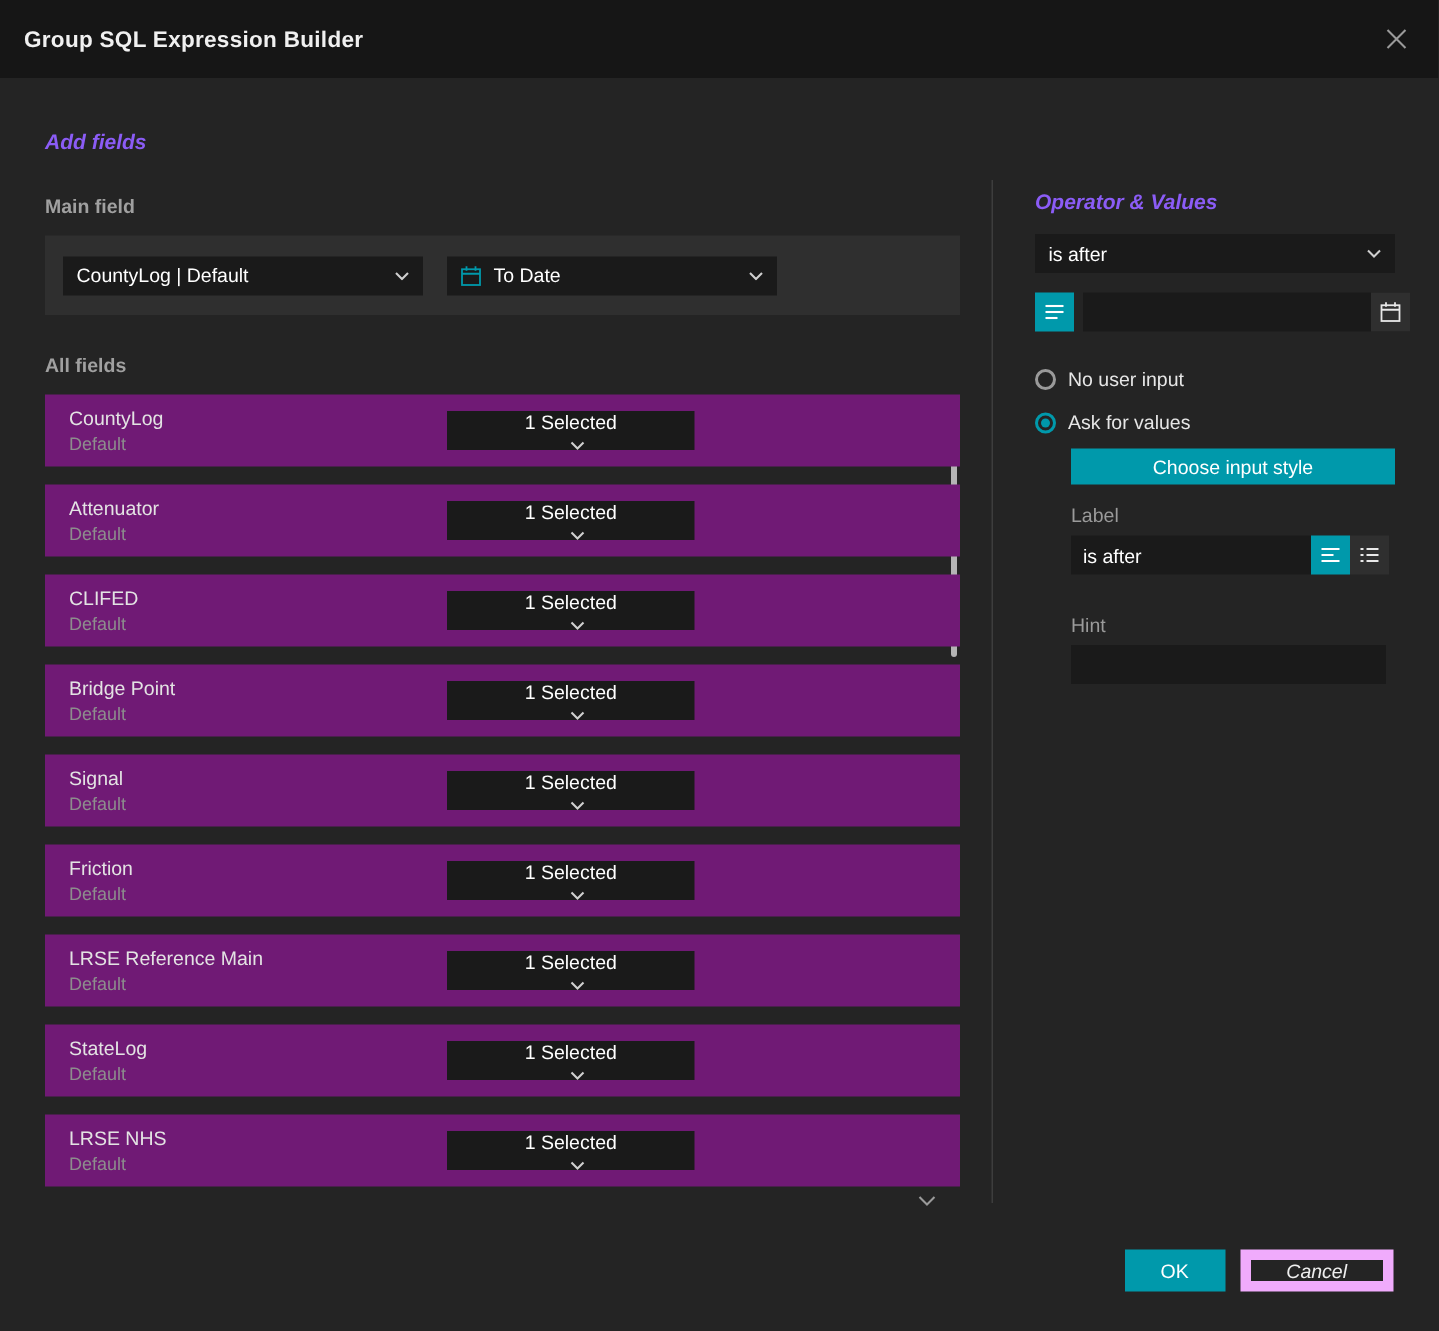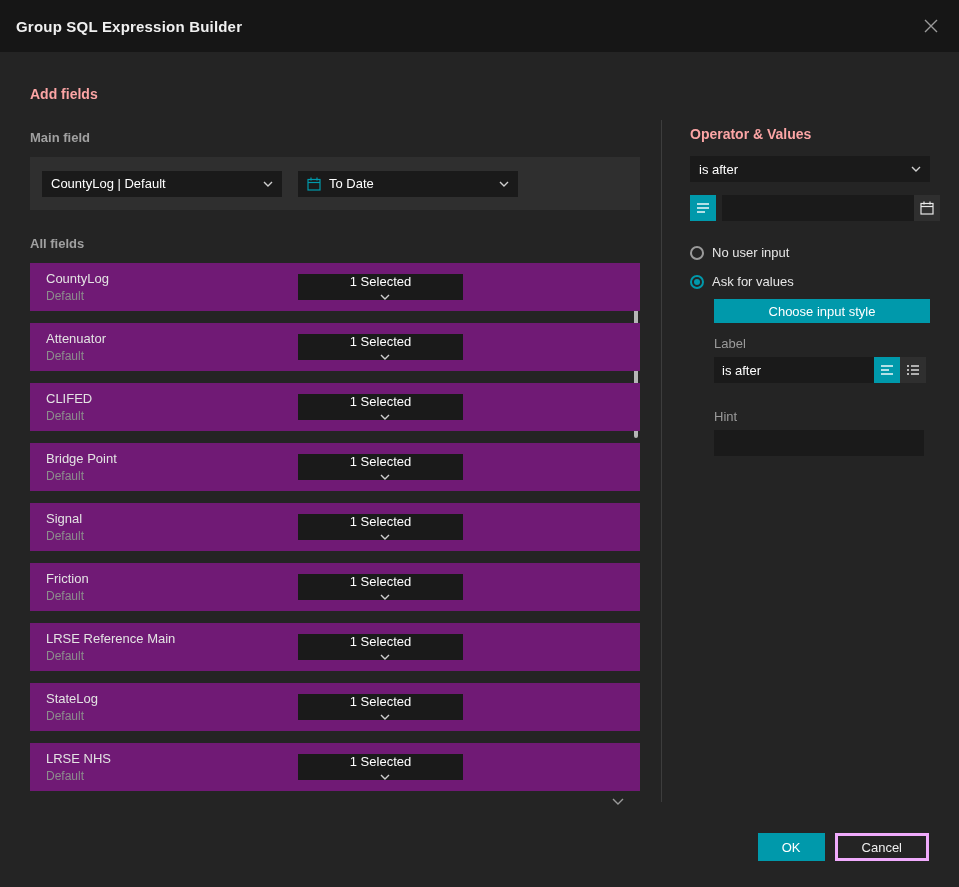--- a/index.html
+++ b/index.html
@@ -9,21 +9,21 @@
 
   .dialog { position:relative; width:959px; height:887px; background:#242424; overflow:hidden;padding-left:16px; }
 
   
   .header { position:absolute; top:0; left:0; right:0; height:52px; background:#161616;
             display:flex; align-items:center; justify-content:space-between; padding:0 16px; }
   .header-title { color:#f0f0f0; font-size:15px; font-weight:700; letter-spacing:.2px; }
   .close-btn { width:24px; height:24px; display:flex; align-items:center; justify-content:center;
                color:#9a9a9a; cursor:pointer; }
 
-  .section-heading { color:#fca5a5; font-size:14px; font-weight:700; }
+  .section-heading { color:#8b5cf6; font-size:14px; font-weight:700;font-style:italic; }
   .sub-heading { color:#a0a0a0; font-size:13px; font-weight:700; }
 
   
   .left-col { position:absolute; left:30px; top:86px; width:610px; }
   .add-fields { margin-bottom:28px; }
 
   .main-field-label { margin-bottom:12px; }
   .main-field-panel { background:#2f2f2f; height:53px; display:flex; align-items:center;
                       padding:0 12px; gap:16px; }
 
@@ -85,21 +85,21 @@
   .hint-caption { margin-top:26px; }
   .hint-input { margin-left:24px; width:210px; height:26px; background:#1a1a1a; border:0;
                 outline:none; color:#fff; font-size:13px; padding:0 8px; display:block;
                 font-family:inherit; }
 
   
   .footer { position:absolute; right:30px; bottom:26px; display:flex; gap:10px; }
   .btn { height:28px; display:flex; align-items:center; justify-content:center; font-size:13px;
          cursor:pointer; padding:0 24px; }
   .btn-ok { background:var(--accent); color:#fff; }
-  .btn-cancel { background:transparent; color:#efefef; border:3px solid #f0abfc; }
+  .btn-cancel { background:transparent; color:#efefef; border:7px solid #f0abfc;font-style:italic; }
 </style>
 </head>
 <body>
 
 <div class="dialog">
 
   <div class="header">
     <div class="header-title">Group SQL Expression Builder</div>
     <div class="close-btn">
       <svg width="16" height="16" viewBox="0 0 16 16">

